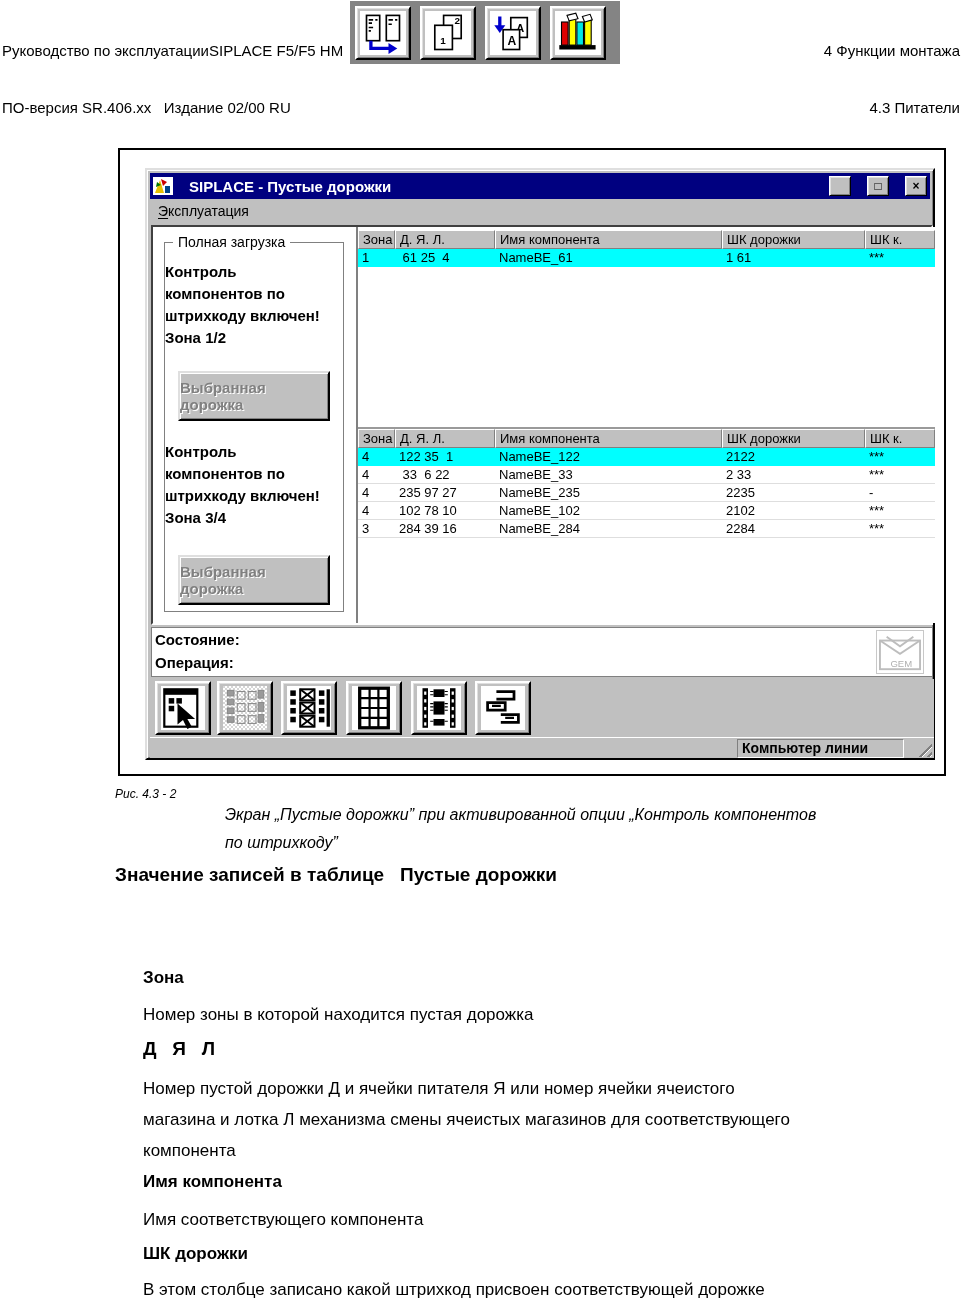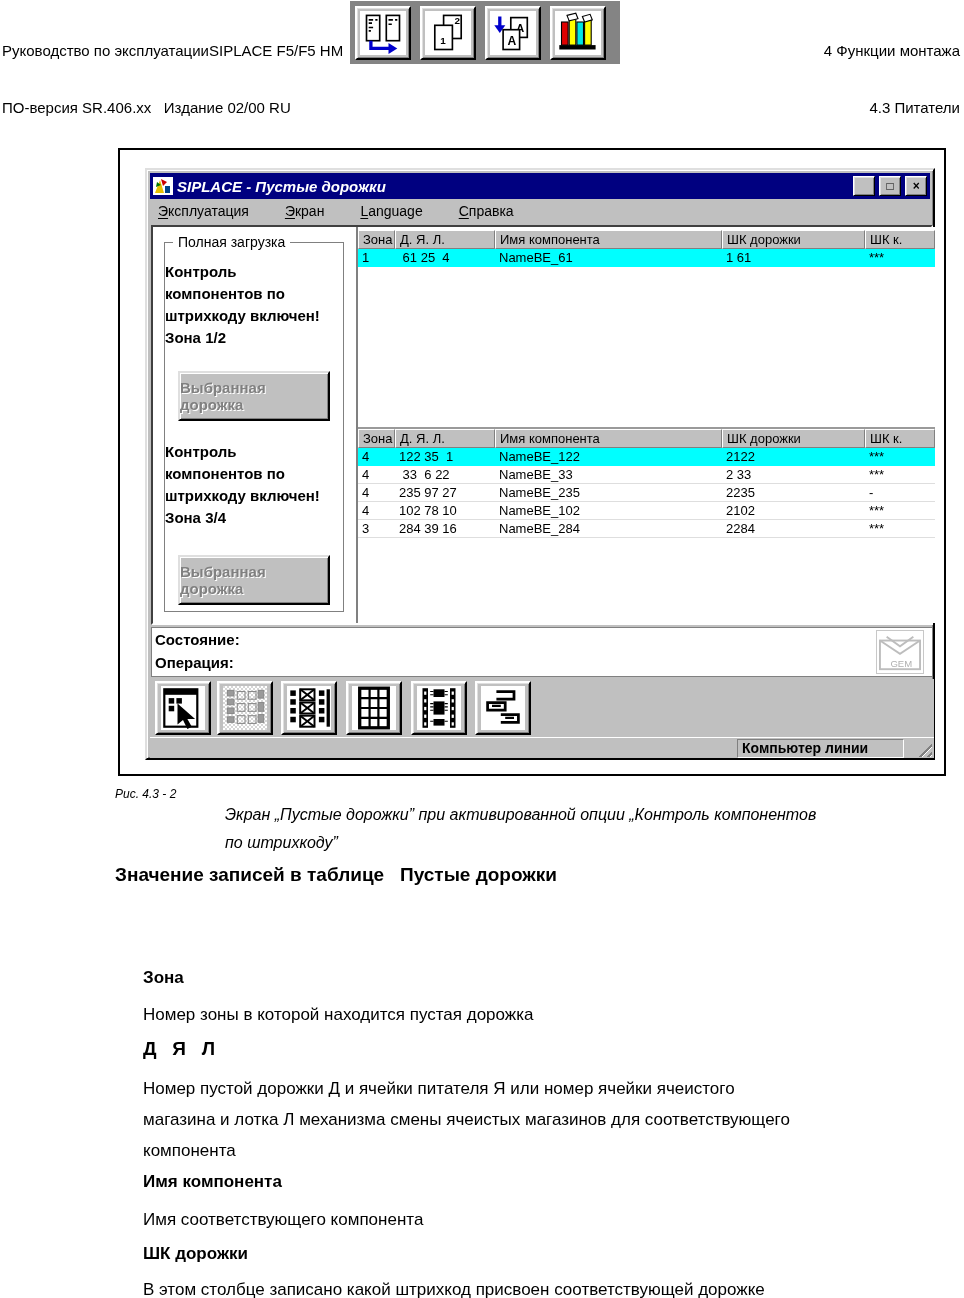--- a/index.html
+++ b/index.html
@@ -13,25 +13,25 @@
 
   #nav-panel { left:350px; top:1px; width:270px; height:63px; background:#848484; display:flex; align-items:center; gap:9px; padding:0 5px; }
   .nav-btn { width:56px; height:54px; background:#c0c0c0; border:2px solid; border-color:#fff #000 #000 #fff; box-shadow:inset 1px 1px 0 #dfdfdf, inset -1px -1px 0 #808080; display:flex; align-items:center; justify-content:center; }
   .nav-btn svg { background:#fff; }
 
   
   #figure { left:118px; top:148px; width:828px; height:628px; border:2px solid #000; background:#fff; }
 
   
   #win { left:25px; top:18px; width:790px; height:592px; background:#c0c0c0; border:2px solid; border-color:#dfdfdf #000 #000 #dfdfdf; box-shadow:inset 1px 1px 0 #fff, inset -1px -1px 0 #808080; }
-  #titlebar { left:3px; top:3px; right:3px; height:26px; background:#000080; display:flex; align-items:center; padding:0 3px; gap:4px;font-style:italic; }
+  #titlebar { left:3px; top:3px; right:3px; height:26px; background:#000080; display:flex; align-items:center; padding:0 3px; gap:16px; }
   #title-text { color:#fff; font-weight:bold; font-size:15px; flex:1; white-space:nowrap; }
   .winbtn { width:22px; height:20px; background:#c0c0c0; border:1px solid; border-color:#fff #000 #000 #fff; box-shadow:inset 1px 1px 0 #dfdfdf, inset -1px -1px 0 #808080; font-size:12px; font-weight:bold; display:flex; align-items:center; justify-content:center; line-height:1; }
   #btn-min span { margin-top:8px; }
-  #menubar { left:3px; top:31px; right:3px; height:22px; display:flex; gap:36px; padding:2px 8px; font-size:14px; }
+  #menubar { left:3px; top:31px; right:3px; height:22px; display:flex; gap:36px; padding:2px 8px; font-size:14px;flex-direction:column; }
   .menu-item { white-space:nowrap; }
   .menu-item u { text-underline-offset:2px; }
 
   #content { left:4px; top:55px; width:782px; height:400px; border:2px solid; border-color:#404040 #fff #fff #404040; background:#fff; }
 
   
   #left-panel { left:0; top:0; width:203px; height:100%; background:#fff;padding-left:12px; }
   #groupbox { left:11px; top:15px; width:180px; height:370px; border:1px solid #808080; box-shadow:1px 1px 0 #fff inset; }
   #groupbox-label { left:8px; top:-9px; background:#fff; padding:0 5px; font-size:14px; white-space:nowrap; }
   .zone-text { left:0; width:100%; font-weight:bold; font-size:15px; line-height:22px; white-space:pre-line; }

